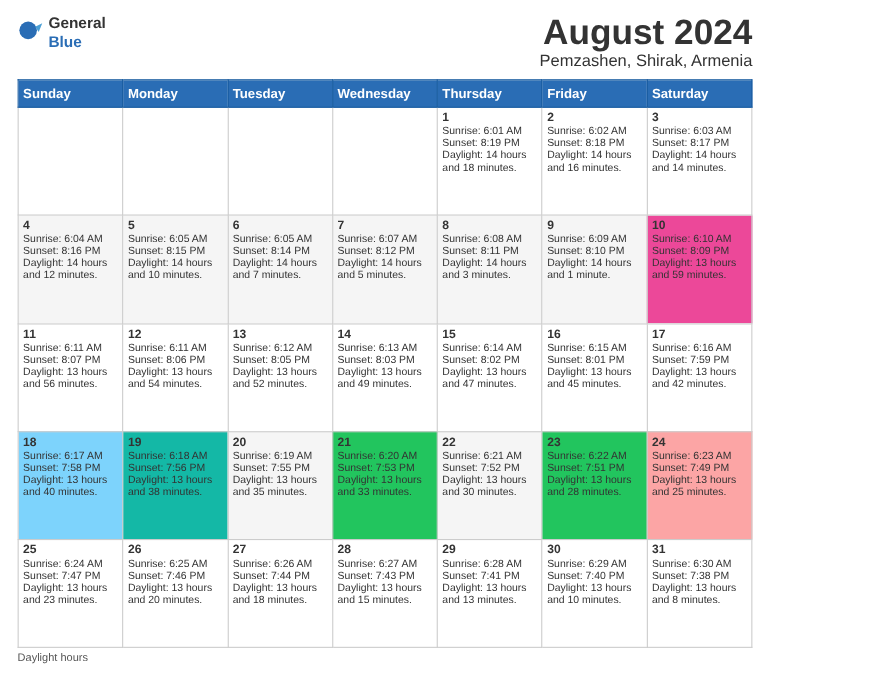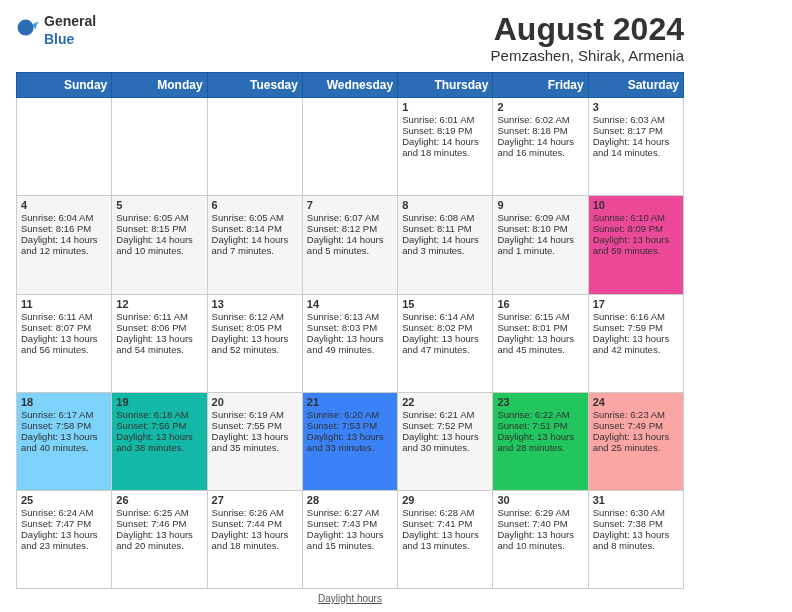--- a/index.html
+++ b/index.html
@@ -61,21 +61,21 @@
       border-collapse: collapse;
       width: 100%;
       table-layout: fixed;
     }
     .calendar th {
       background: #2a6db5;
       color: #fff;
       font-size: 12px;
       font-weight: bold;
       padding: 5px 4px;
-      text-align: right;
+      text-align: left;
       border: 1px solid #1a5ca0;
     }
     .calendar td {
       border: 1px solid #ccc;
       vertical-align: top;
       padding: 3px 4px;
       font-size: 9.5px;
       color: #333;
       background: #fff;
     }
@@ -91,22 +91,21 @@
       display: block;
       margin-bottom: 1px;
     }
     .empty-cell {
       background: #fff !important;
     }
     .footer-note {
       font-size: 10px;
       color: #555;
       margin-top: 4px;
-      text-align: center;
-      text-decoration: underline;
+      text-align: left;
     }
   </style>
 </head>
 <body>
 
 <div class="page">
   <div class="header">
     <div class="logo">
       <svg class="logo-icon" viewBox="0 0 30 30">
         <circle cx="12" cy="12" r="10" fill="#2a6db5"></circle>
@@ -260,21 +259,21 @@
             <div>Sunrise: 6:18 AM</div>
             <div>Sunset: 7:56 PM</div>
             <div>Daylight: 13 hours and 38 minutes.</div>
           </td>
           <td style="background: rgb(245, 245, 245);">
             <span class="day-num">20</span>
             <div>Sunrise: 6:19 AM</div>
             <div>Sunset: 7:55 PM</div>
             <div>Daylight: 13 hours and 35 minutes.</div>
           </td>
-          <td style="background: #3b82f6;">
+          <td style="background: #22c55e;">
             <span class="day-num">21</span>
             <div>Sunrise: 6:20 AM</div>
             <div>Sunset: 7:53 PM</div>
             <div>Daylight: 13 hours and 33 minutes.</div>
           </td>
           <td style="background: rgb(245, 245, 245);">
             <span class="day-num">22</span>
             <div>Sunrise: 6:21 AM</div>
             <div>Sunset: 7:52 PM</div>
             <div>Daylight: 13 hours and 30 minutes.</div>

